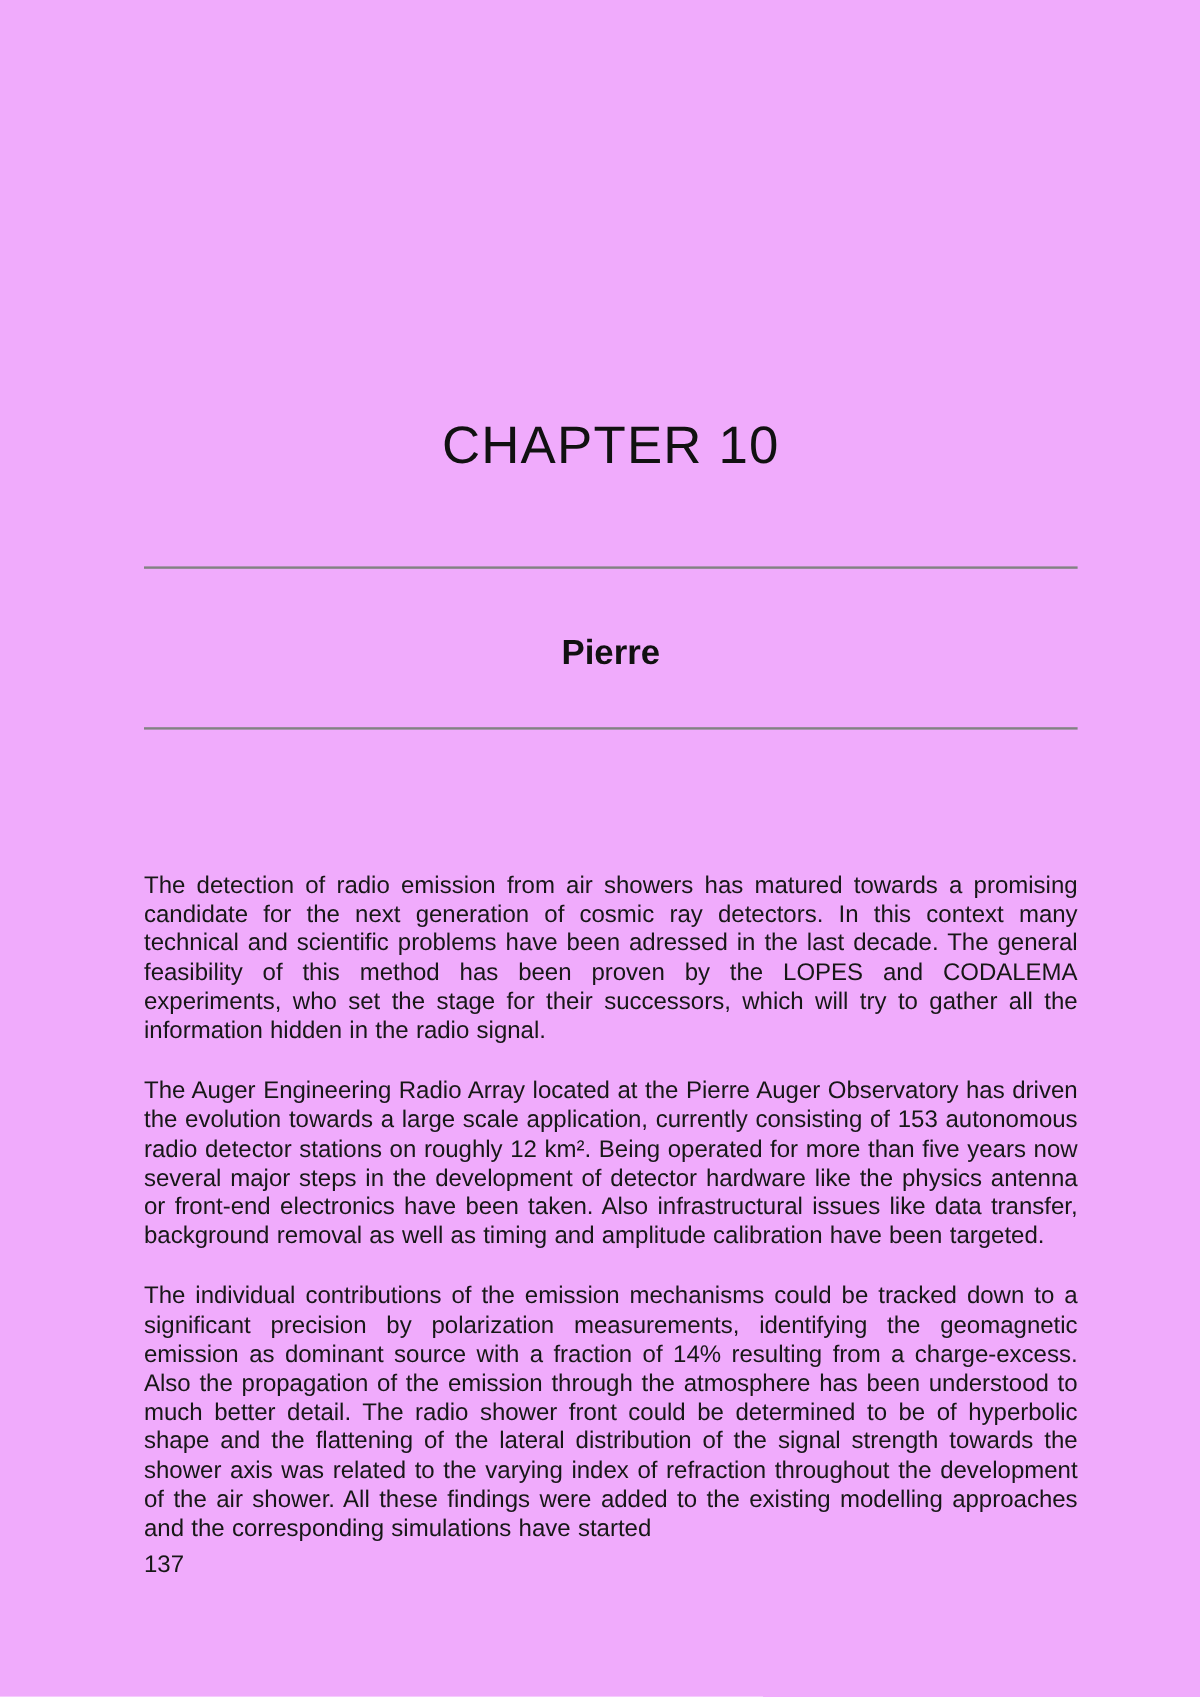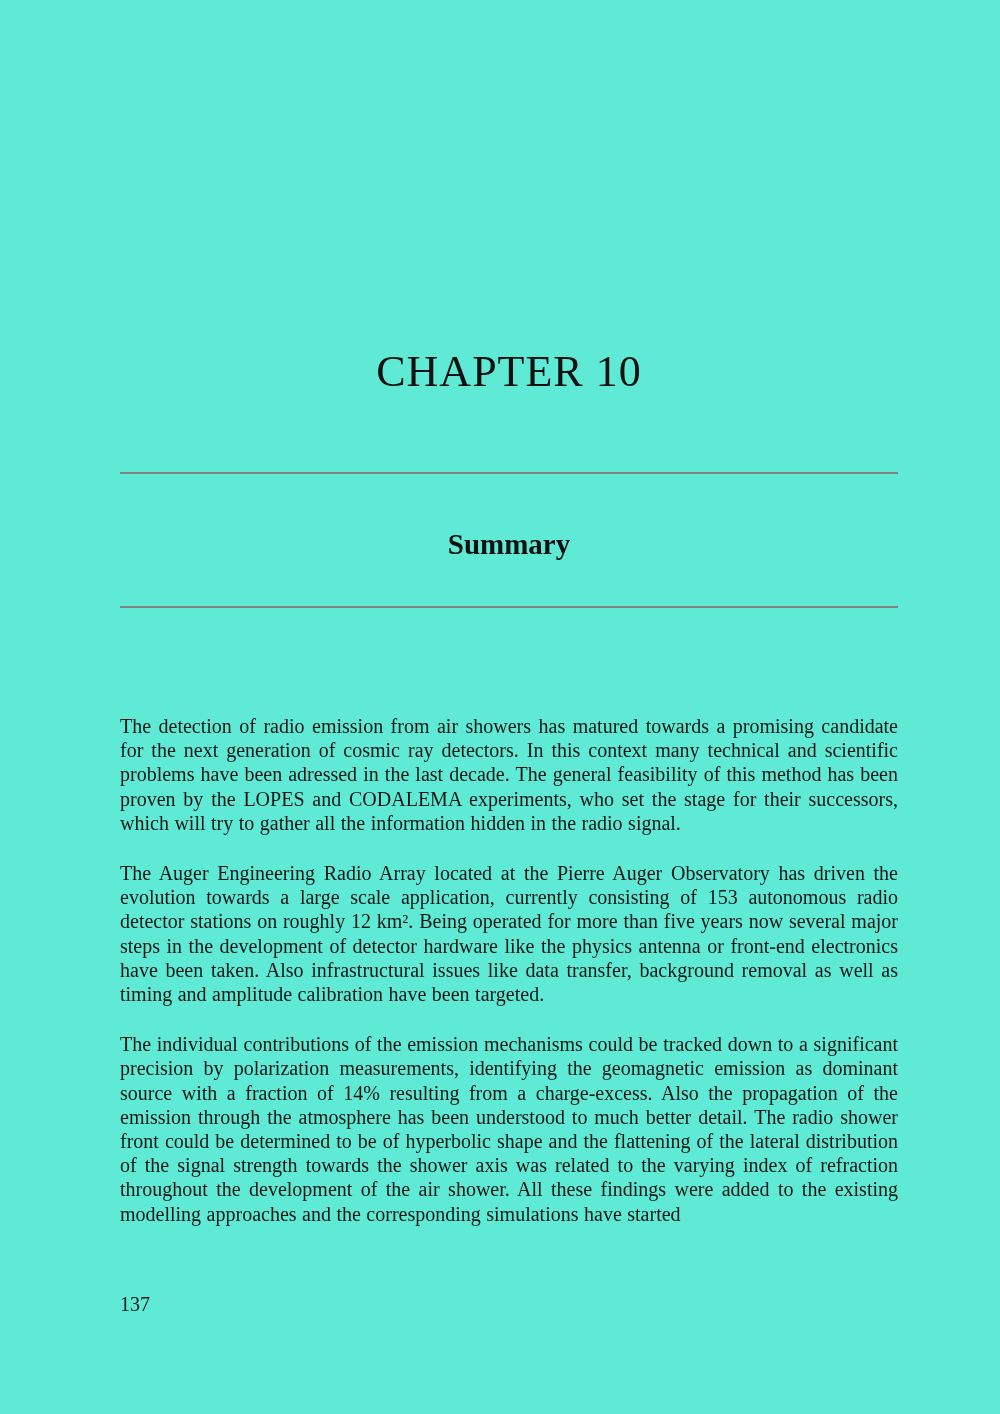--- a/index.html
+++ b/index.html
@@ -4,22 +4,22 @@
 <style>
   html, body {
     margin: 0;
     padding: 0;
     background: #ffffff;
   }
   .page {
     position: relative;
     width: 1000px;
     height: 1414px;
-    background: #5eead4;
-    font-family: Liberation Serif, serif;
+    background: #f0abfc;
+    font-family: Liberation Sans, sans-serif;
     color: #111111;
     overflow: hidden;
   }
   .chapter-title {
     position: absolute;
     top: 350px;
     left: 120px;
     width: 778px;
     text-align: center;
     font-size: 44px;
@@ -52,21 +52,21 @@
     position: absolute;
     top: 714px;
     left: 120px;
     width: 778px;
     font-size: 20px;
     line-height: 24.2px;
     text-align: justify;
     color: #171717;
   }
   .content p {
-    margin: 0 0 26px 0;
+    margin: 12px 0 26px 0;
     word-spacing: 0.5px;
   }
   .folio {
     position: absolute;
     top: 1292px;
     left: 120px;
     width: 778px;
     text-align: left;
     font-size: 20px;
     line-height: 24px;
@@ -75,21 +75,21 @@
 </style>
 </head>
 <body>
 
 <div class="page">
 
   <div class="chapter-title">CHAPTER 10</div>
 
   <div class="rule rule-top"></div>
 
-  <div class="section-title">Summary</div>
+  <div class="section-title">Pierre</div>
 
   <div class="rule rule-bottom"></div>
 
   <div class="content">
     <p>The detection of radio emission from air showers has matured towards a promising candidate for the next generation of cosmic ray detectors. In this context many technical and scientific problems have been adressed in the last decade. The general feasibility of this method has been proven by the LOPES and CODALEMA experiments, who set the stage for their successors, which will try to gather all the information hidden in the radio signal.</p>
     <p>The Auger Engineering Radio Array located at the Pierre Auger Observatory has driven the evolution towards a large scale application, currently consisting of 153 autonomous radio detector stations on roughly 12 km². Being operated for more than five years now several major steps in the development of detector hardware like the physics antenna or front-end electronics have been taken. Also infrastructural issues like data transfer, background removal as well as timing and amplitude calibration have been targeted.</p>
     <p>The individual contributions of the emission mechanisms could be tracked down to a significant precision by polarization measurements, identifying the geomagnetic emission as dominant source with a fraction of 14% resulting from a charge-excess. Also the propagation of the emission through the atmosphere has been understood to much better detail. The radio shower front could be determined to be of hyperbolic shape and the flattening of the lateral distribution of the signal strength towards the shower axis was related to the varying index of refraction throughout the development of the air shower. All these findings were added to the existing modelling approaches and the corresponding simulations have started</p>
   </div>
 
   <div class="folio">137</div>

